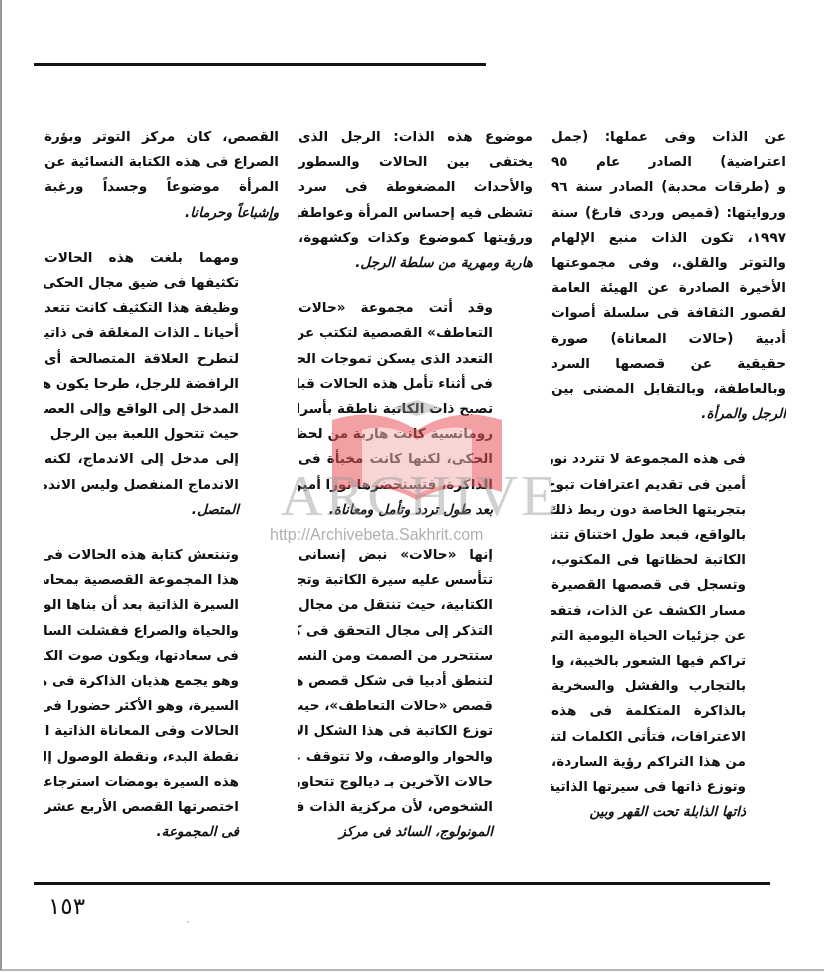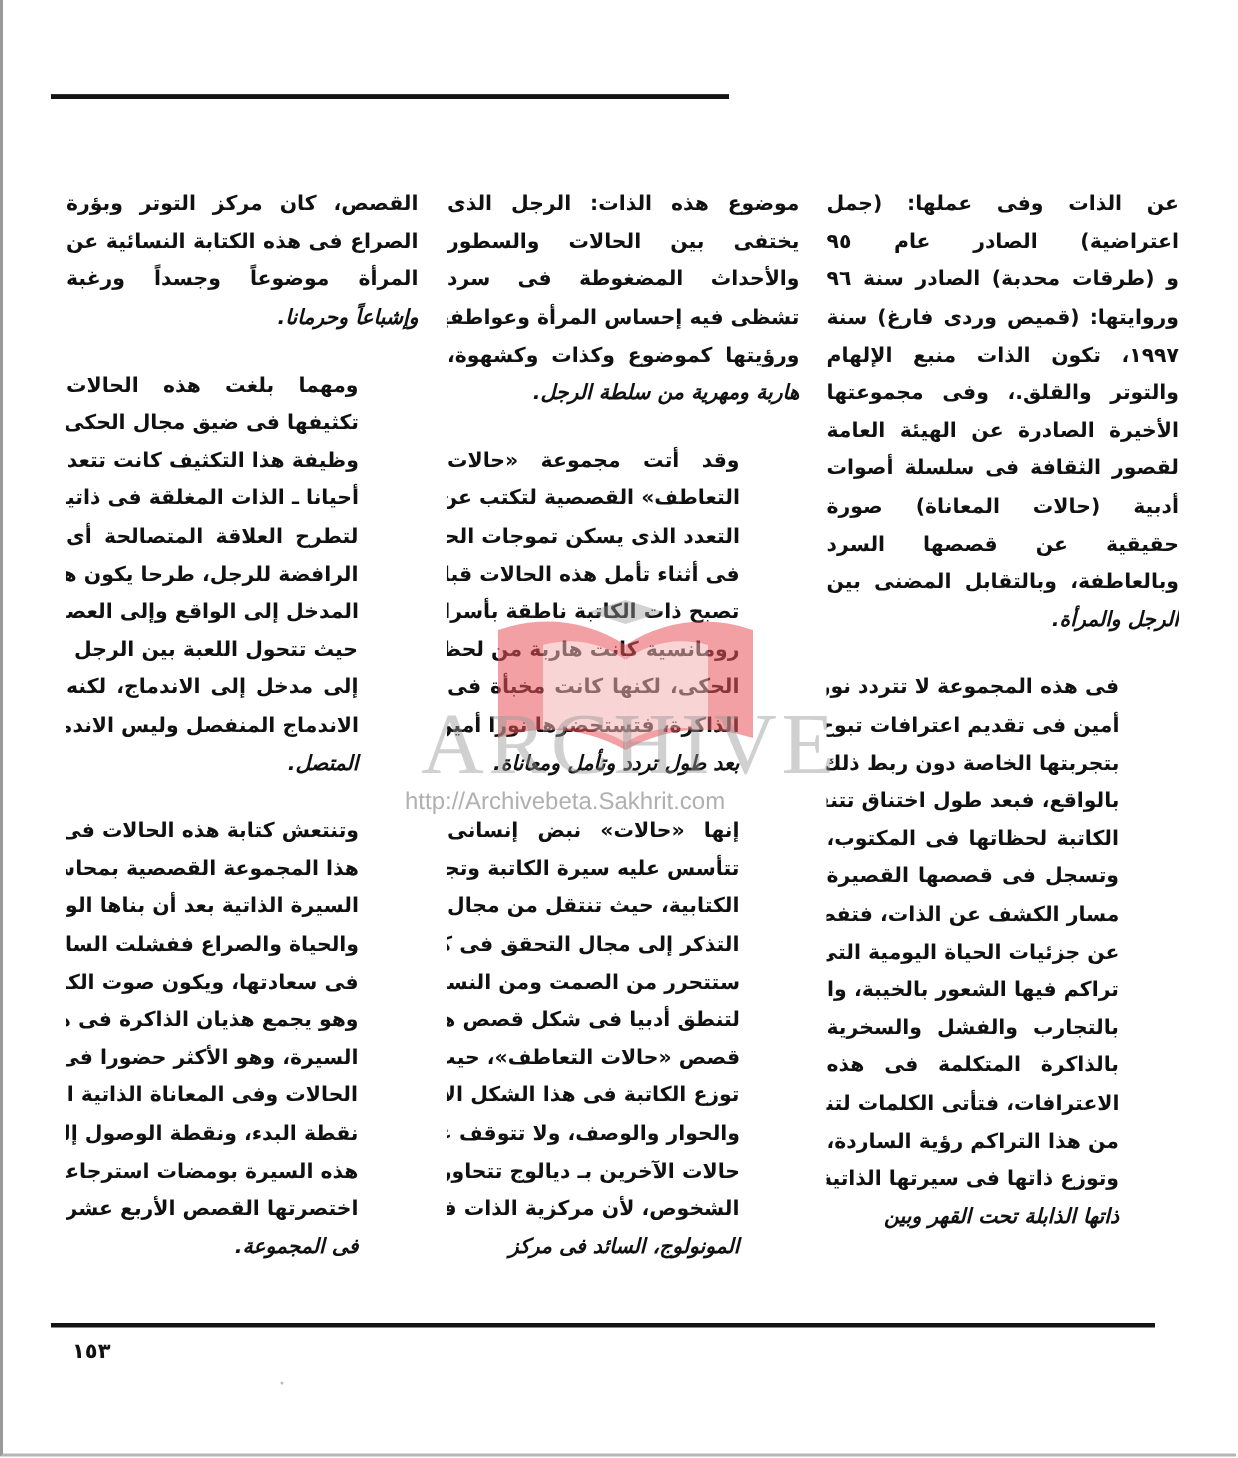--- a/index.html
+++ b/index.html
@@ -30,21 +30,21 @@
     }
     .col p { margin: 0 0 20px 0; }
     .col p.indent { text-indent: 40px; }
     .col .line { display: block; white-space: nowrap; text-align: justify; text-align-last: justify; overflow: hidden; }
     .col .line.last { text-align-last: right; font-style: italic; }
     .col-right { right: 0; }
     .col-middle { right: 253px; }
     .col-left { right: 507px; }
     .page-number {
       position: absolute; left: 48px; top: 893px;
-      font-size: 14px; font-weight: bold; color: #111;
+      font-size: 23px; font-weight: normal; color: #111;
       direction: rtl;
     }
     .watermark {
       position: absolute; left: 270px; top: 400px; width: 300px; height: 160px;
       pointer-events: none;
     }
     .wm-book { position: absolute; left: 52px; top: 0; width: 190px; height: 110px; opacity: 0.55; }
     .wm-text {
       position: absolute; left: 0; top: 62px; width: 300px; text-align: center;
       font-family: Liberation Serif, serif; font-size: 58px; letter-spacing: 3px;

